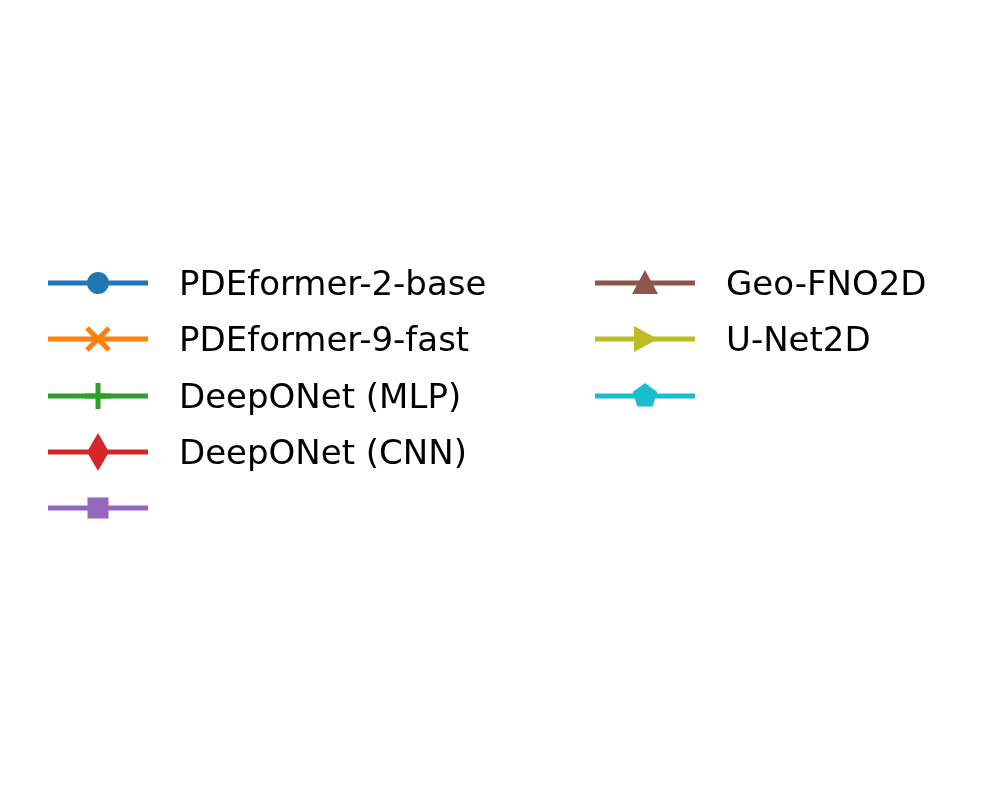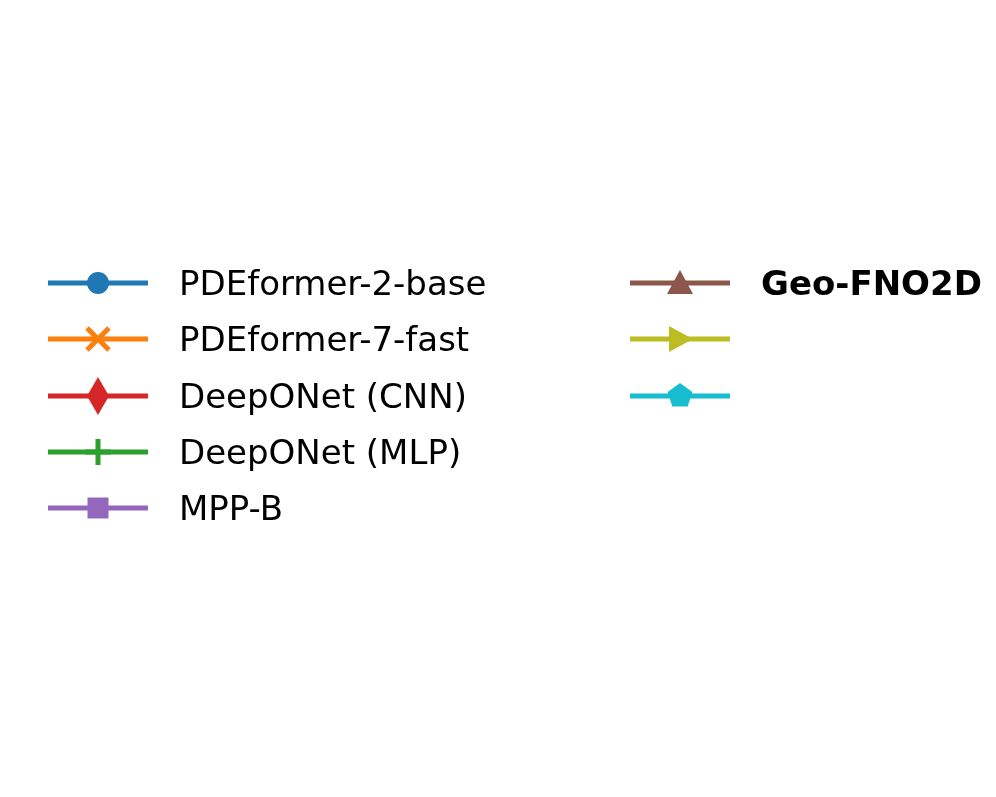--- a/index.html
+++ b/index.html
@@ -17,21 +17,21 @@
     position: relative;
     width: 996px;
     height: 797px;
     background: #ffffff;
   }
   .legend-col {
     position: absolute;
     top: 255px;
   }
   .legend-col.left  { left: 48px; }
-  .legend-col.right { left: 630px; font-weight: bold; }
+  .legend-col.right { left: 595px; }
   .legend-row {
     display: flex;
     align-items: center;
     height: 56.3px;
   }
   .sample {
     width: 100px;
     height: 44px;
     flex: 0 0 100px;
     display: block;
@@ -54,57 +54,57 @@
           <line x1="0" y1="22" x2="100" y2="22" stroke="#1f77b4" stroke-width="5"></line>
           <circle cx="50" cy="22" r="11" fill="#1f77b4"></circle>
         </svg>
         <span class="label">PDEformer-2-base</span>
       </div>
       <div class="legend-row">
         <svg class="sample" viewBox="0 0 100 44">
           <line x1="0" y1="22" x2="100" y2="22" stroke="#ff7f0e" stroke-width="5"></line>
           <path d="M 39 11 L 61 33 M 61 11 L 39 33" stroke="#ff7f0e" stroke-width="5" fill="none"></path>
         </svg>
-        <span class="label">PDEformer-7-fast</span>
+        <span class="label">PDEformer-9-fast</span>
+      </div>
+      <div class="legend-row">
+        <svg class="sample" viewBox="0 0 100 44">
+          <line x1="0" y1="22" x2="100" y2="22" stroke="#2ca02c" stroke-width="5"></line>
+          <path d="M 50 9 L 50 35 M 37 22 L 63 22" stroke="#2ca02c" stroke-width="5" fill="none"></path>
+        </svg>
+        <span class="label">DeepONet (MLP)</span>
       </div>
       <div class="legend-row">
         <svg class="sample" viewBox="0 0 100 44">
           <line x1="0" y1="22" x2="100" y2="22" stroke="#d62728" stroke-width="5"></line>
           <polygon points="50,3 61,22 50,41 39,22" fill="#d62728"></polygon>
         </svg>
         <span class="label">DeepONet (CNN)</span>
       </div>
       <div class="legend-row">
         <svg class="sample" viewBox="0 0 100 44">
-          <line x1="0" y1="22" x2="100" y2="22" stroke="#2ca02c" stroke-width="5"></line>
-          <path d="M 50 9 L 50 35 M 37 22 L 63 22" stroke="#2ca02c" stroke-width="5" fill="none"></path>
-        </svg>
-        <span class="label">DeepONet (MLP)</span>
-      </div>
-      <div class="legend-row">
-        <svg class="sample" viewBox="0 0 100 44">
           <line x1="0" y1="22" x2="100" y2="22" stroke="#9467bd" stroke-width="5"></line>
           <rect x="39.5" y="11.5" width="21" height="21" fill="#9467bd"></rect>
         </svg>
-        <span class="label">MPP-B</span>
       </div>
     </div>
   <div class="legend-col right">
       <div class="legend-row">
         <svg class="sample" viewBox="0 0 100 44">
           <line x1="0" y1="22" x2="100" y2="22" stroke="#8c564b" stroke-width="5"></line>
           <polygon points="50,9 63,33 37,33" fill="#8c564b"></polygon>
         </svg>
         <span class="label">Geo-FNO2D</span>
       </div>
       <div class="legend-row">
         <svg class="sample" viewBox="0 0 100 44">
           <line x1="0" y1="22" x2="100" y2="22" stroke="#bcbd22" stroke-width="5"></line>
           <polygon points="63,22 39,9 39,35" fill="#bcbd22"></polygon>
         </svg>
+        <span class="label">U-Net2D</span>
       </div>
       <div class="legend-row">
         <svg class="sample" viewBox="0 0 100 44">
           <line x1="0" y1="22" x2="100" y2="22" stroke="#17becf" stroke-width="5"></line>
           <polygon points="50.00,9.00 37.64,17.98 42.36,32.52 57.64,32.52 62.36,17.98" fill="#17becf"></polygon>
         </svg>
       </div>
     </div>
 </div>
 

